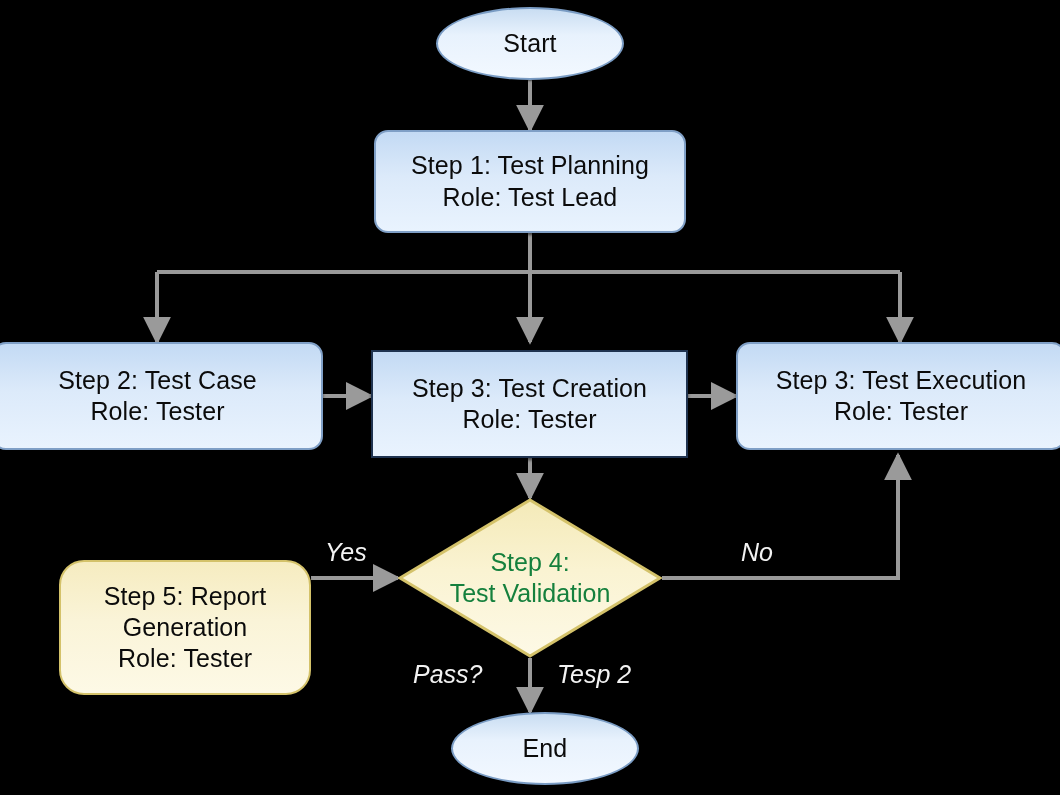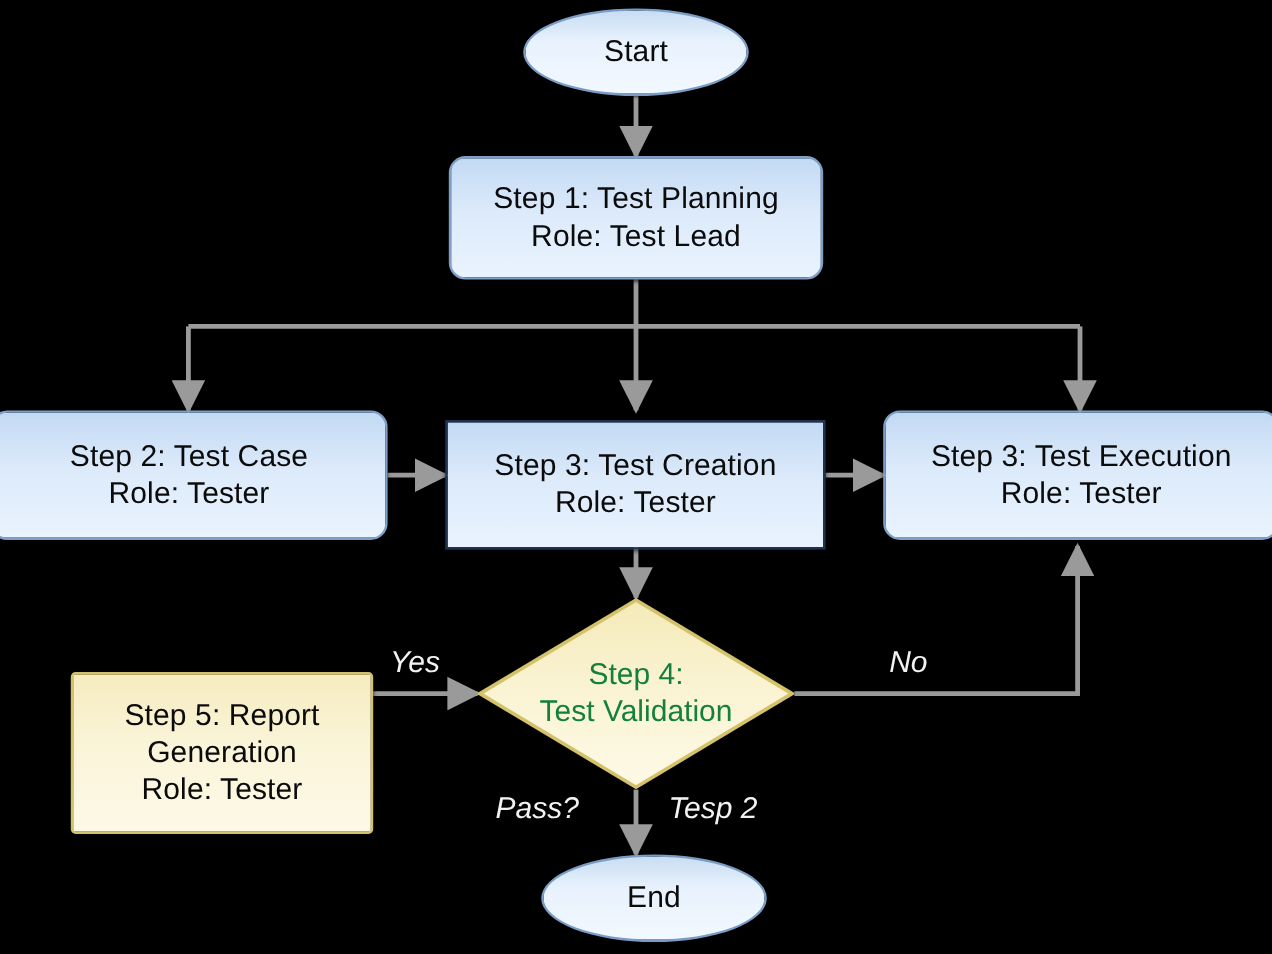--- a/index.html
+++ b/index.html
@@ -56,21 +56,21 @@
   }
   
   .process.square {
     border-radius: 0;
     border: 2px solid #1f3350;
   }
   
   .report {
     background: linear-gradient(to bottom, #f6ecc0 0%, #faf4d8 45%, #fdf9e6 100%);
     border: 2px solid #d4c26a;
-    border-radius: 4px;
+    border-radius: 25px;
     box-shadow: 0 2px 3px rgba(0,0,0,0.6);
   }
   
   .decision-wrap {
     position: absolute;
   }
   .decision-shape {
     position: absolute;
     left: 0; top: 0;
     width: 100%;

